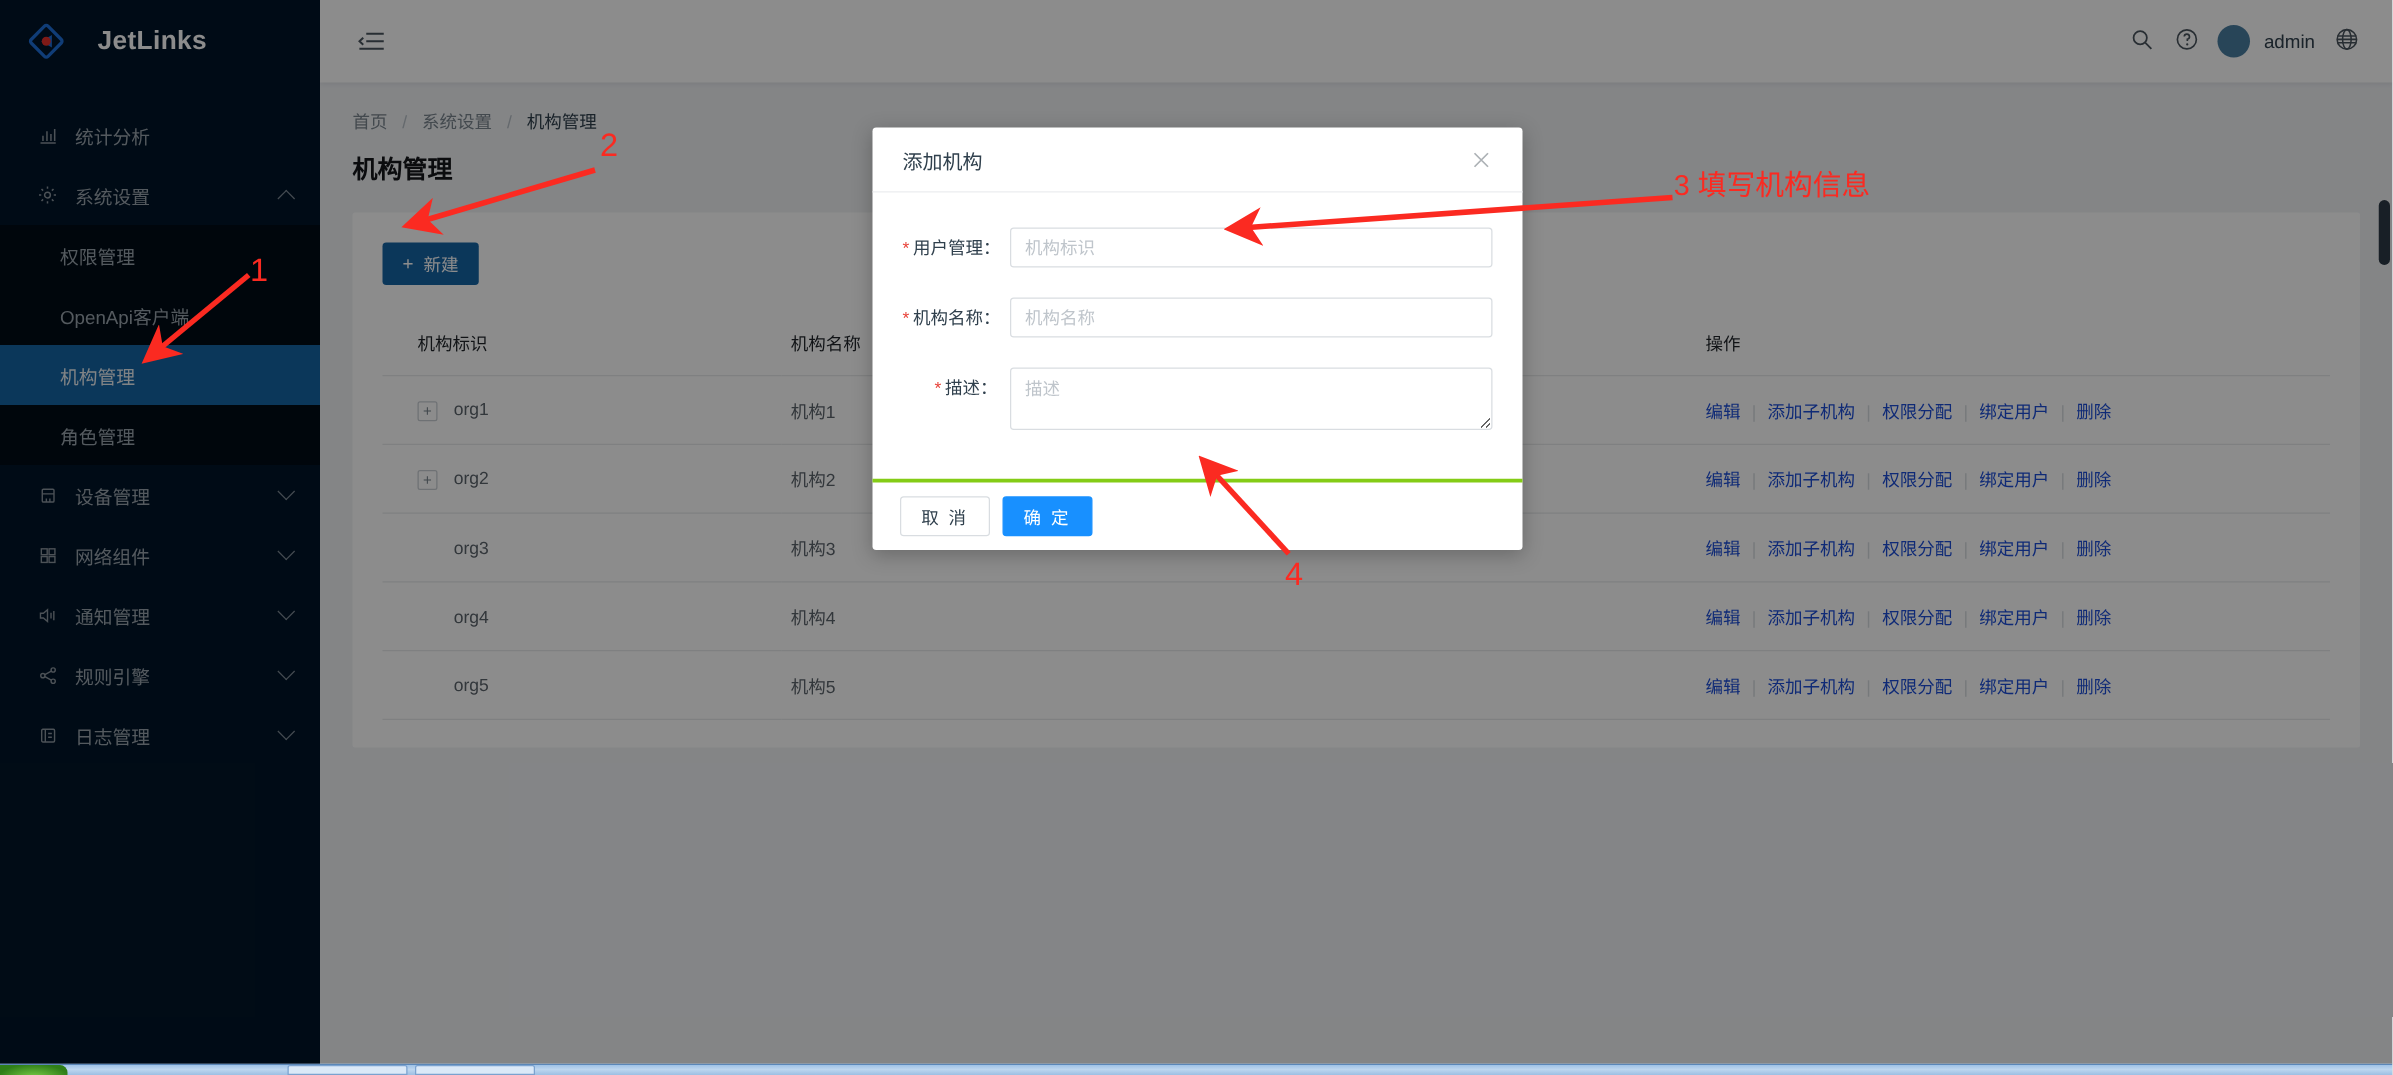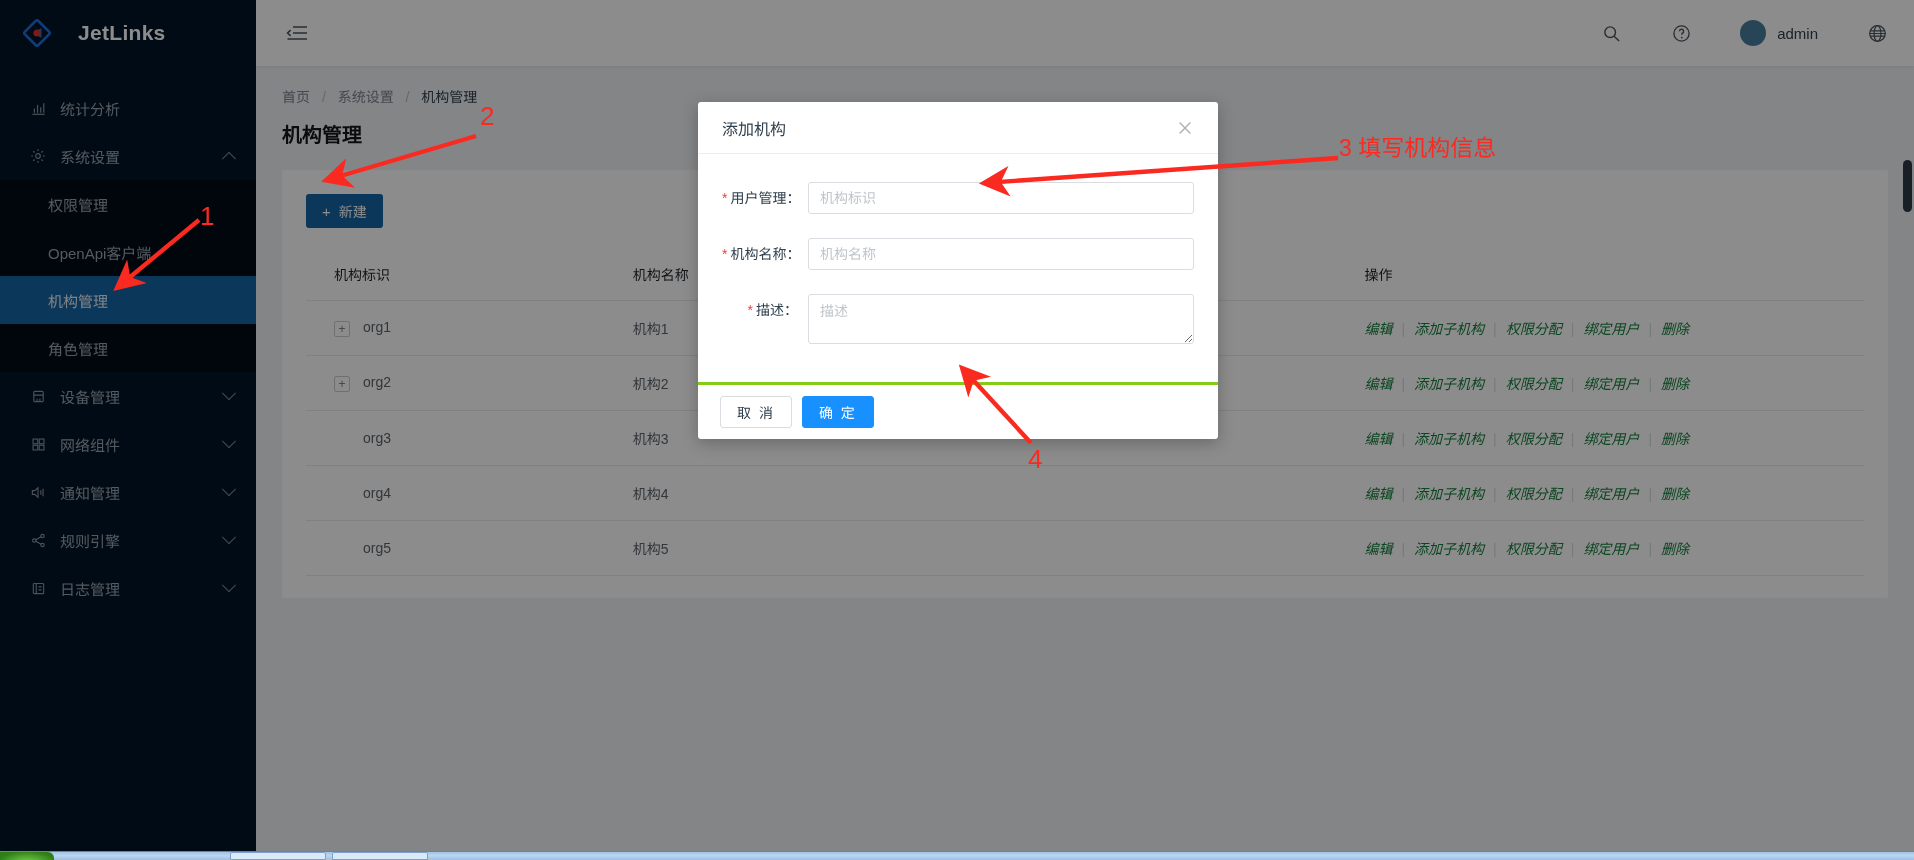--- a/index.html
+++ b/index.html
@@ -43,21 +43,21 @@
   }
   .sub-item.active { background: #1464a5; color: #e9eef2; }
 
   
   .main { position: absolute; left: 256px; top: 0; right: 0; bottom: 9px; background: #f0f2f5; }
   .topbar {
     height: 66px; background: #fff; display: flex; align-items: center;
     padding: 0 26px 0 28px; box-shadow: 0 1px 4px rgba(0,21,41,.08);
   }
   .collapse-btn { width: 26px; height: 26px; cursor: pointer; display:flex; align-items:center; justify-content:center; }
-  .top-right { margin-left: auto; display: flex; align-items: center; gap: 48px; }
+  .top-right { margin-left: auto; display: flex; align-items: flex-start; gap: 14px; }
   .icon-btn { width: 22px; height: 22px; cursor: pointer; display:flex; align-items:center; justify-content:center; }
   .user-chip { display: flex; align-items: center; gap: 11px; cursor: pointer; }
   .avatar { width: 26px; height: 26px; border-radius: 50%; background: #4a7ea1; flex:none; }
   .user-name { font-size: 15px; color: #30404d; }
 
   .page-wrap { padding: 20px 26px 0 26px; }
   .crumb { font-size: 14px; color: #7a858e; margin-bottom: 13px; }
   .crumb span.sep { margin: 0 8px; color: #b7bfc6; }
   .crumb span.cur { color: #30404d; }
   .page-title { font-size: 20px; font-weight: bold; color: #15171a; margin-bottom: 22px; }
@@ -83,21 +83,21 @@
   .col-id { width: 270px; padding-left: 28px !important; }
   .col-name { width: 620px; }
   .col-op { width: 430px; }
   .expander {
     display: inline-flex; align-items:center; justify-content:center;
     width: 16px; height: 16px; border: 1px solid #c9ced3; border-radius: 2px;
     font-size: 12px; line-height: 1; color: #7a858e; margin-right: 13px;
     vertical-align: middle; cursor: pointer; background:#fff;
   }
   .spacer-exp { display:inline-block; width: 29px; }
-  .op a { color: #15803d; font-size: 14px; text-decoration: none; cursor: pointer; font-style: italic; }
+  .op a { color: #1d4ed8; font-size: 14px; text-decoration: none; cursor: pointer; }
   .op .bar { color: #d8dde1; margin: 0 9px; }
 
   
   .page-scroll {
     position: absolute; right: 2px; top: 160px; width: 9px; height: 52px;
     background: #2d3a45; border-radius: 5px; z-index: 6; cursor: pointer;
   }
 
   
   .overlay { position: absolute; inset: 0 0 9px 0; background: rgba(0,0,0,.45); z-index: 20; }

